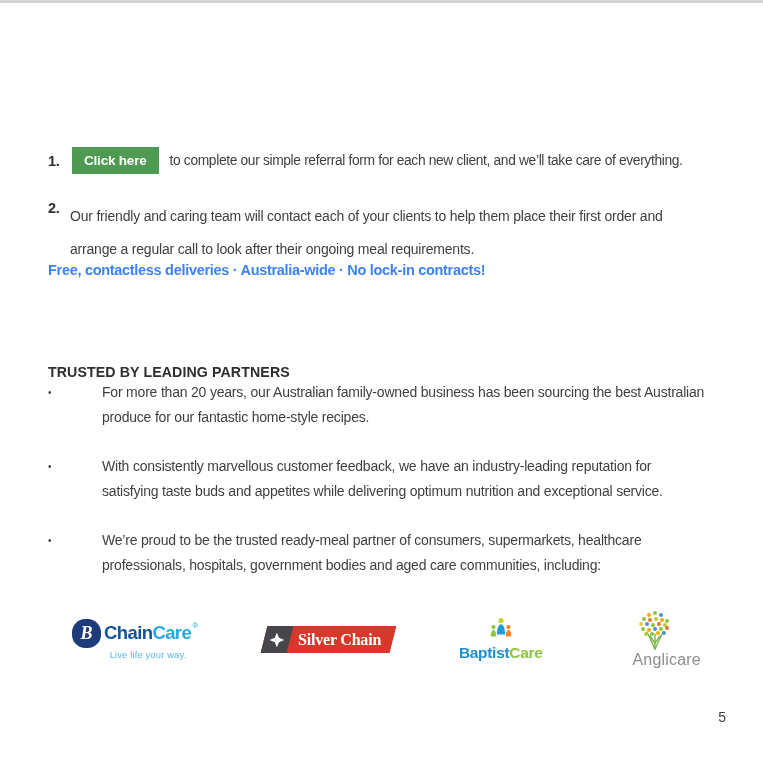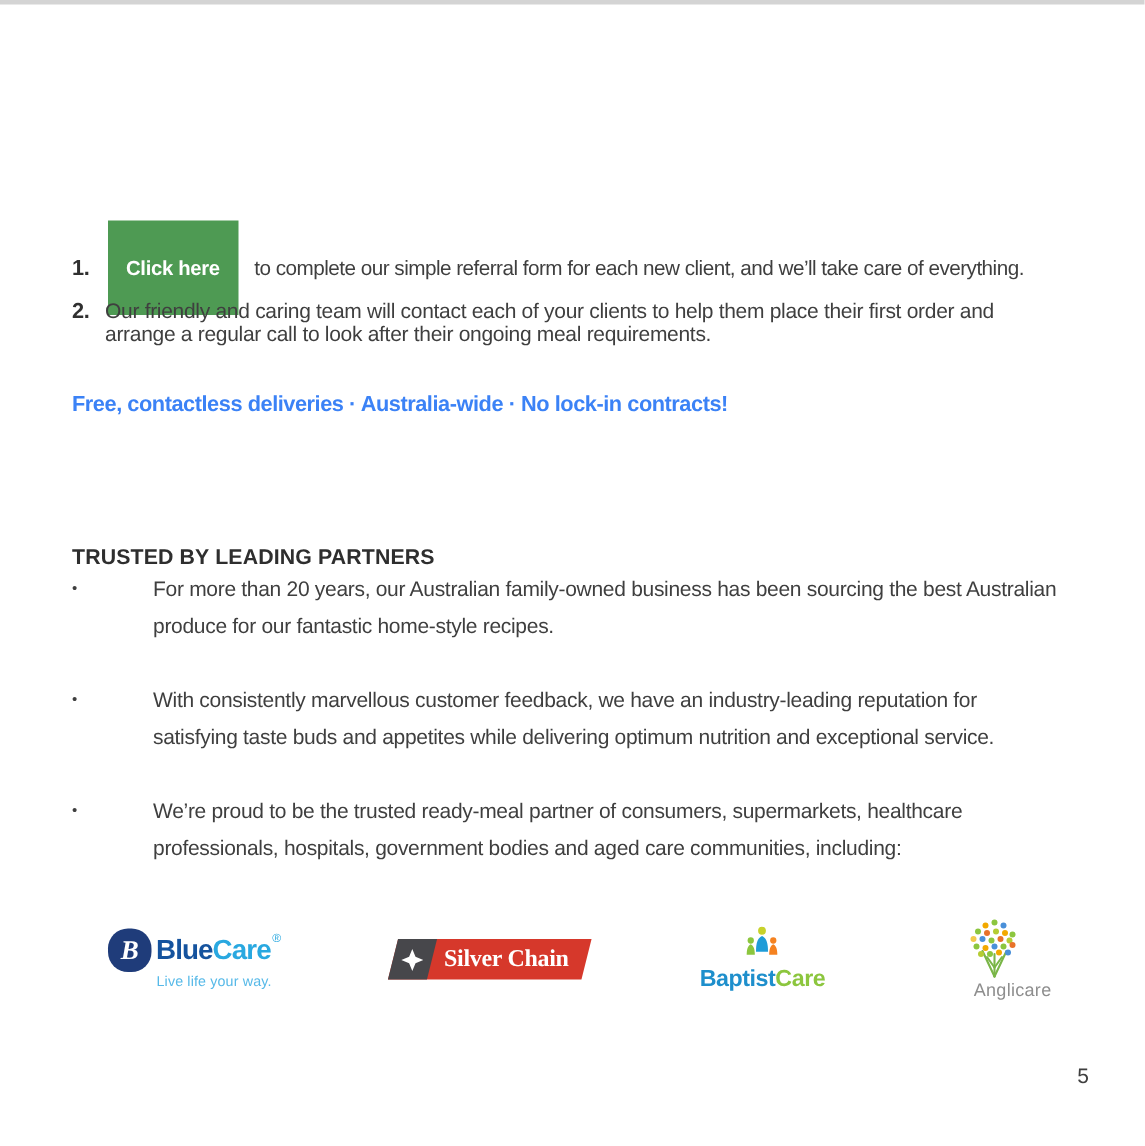--- a/index.html
+++ b/index.html
@@ -7,26 +7,26 @@
     width:763px;height:764px;position:relative;background:#ffffff;overflow:hidden;
     font-family:"Liberation Sans",sans-serif;color:#3f3f3f;
   }
   .top-strip{position:absolute;top:0;left:0;right:0;height:3px;background:#d4d4d4;}
   .step{position:absolute;left:48px;display:flex;align-items:flex-start;font-size:14px;letter-spacing:-0.2px;}
   .step-num{font-weight:bold;color:#303030;width:22px;flex:none;font-size:14.5px;}
   .step1{top:147px;align-items:center;}
   .step1 .step-num{width:24px;}
   .btn{
     background:#4e9a53;color:#ffffff;font-weight:bold;font-size:13.5px;
-    padding:24px 12px;border:none;margin-right:11px;cursor:pointer;
+    padding:6px 12px;border:none;margin-right:11px;cursor:pointer;
     font-family:"Liberation Sans",sans-serif;letter-spacing:-0.2px;
   }
   .step1-text{white-space:nowrap;font-size:13.8px;letter-spacing:-0.35px;text-align:right;}
   .step2{top:200px;}
-  .step2-text{width:640px;line-height:15px;}
+  .step2-text{width:640px;line-height:33px;}
   .highlight{
     position:absolute;left:48px;top:262px;font-weight:bold;font-size:14.5px;
     color:#3b82f6;letter-spacing:-0.3px;white-space:nowrap;
   }
   .section-heading{
     position:absolute;left:48px;top:364px;font-weight:bold;font-size:14.2px;color:#2e2e2e;letter-spacing:0.1px;
   }
   .bullets{position:absolute;left:48px;top:380px;width:660px;}
   .bullet{display:flex;margin-bottom:24px;line-height:25px;font-size:14px;letter-spacing:-0.2px;}
   .bullet-marker{flex:none;width:14px;font-size:10px;line-height:25px;color:#3f3f3f;}
@@ -55,21 +55,21 @@
     color:#ffffff;font-family:"Liberation Serif",serif;font-weight:bold;font-size:16px;
     padding:0 12px 0 8px;display:flex;align-items:center;transform:skewX(14deg);white-space:nowrap;letter-spacing:-0.2px;
   }
   
   .baptistcare{display:flex;flex-direction:column;align-items:center;}
   .bapt-text{font-size:15.5px;font-weight:bold;letter-spacing:-0.3px;margin-top:1px;}
   .bapt-blue{color:#1e8fcc;}
   .bapt-green{color:#8cc63e;}
   
   .anglicare{display:flex;flex-direction:column;align-items:center;}
-  .ang-label{font-size:12px;color:#8e8e8e;letter-spacing:0.2px;margin-top:0;margin-left:24px;}
+  .ang-label{font-size:16px;color:#8e8e8e;letter-spacing:0.2px;margin-top:0;margin-left:24px;}
   
   .uniting-text{
     color:#a60f7a;font-weight:bold;font-size:27px;letter-spacing:-1px;line-height:1;
     border-bottom:4px solid #a60f7a;padding-bottom:3px;display:inline-block;
   }
   .page-num{position:absolute;right:37px;top:709px;font-size:14px;color:#3f3f3f;}
 </style>
 </head>
 <body>
 
@@ -106,21 +106,21 @@
     </div>
   </div>
 
   <div class="logos">
 
     <div class="bluecare">
       <div class="bc-row">
         <span class="bc-icon">
             <span>B</span>
           </span>
-        <span class="bc-blue">Blue</span>
+        <span class="bc-blue">Chain</span>
           <span class="bc-care">Care</span>
           <span class="bc-reg">®</span>
       </div>
       <div class="bc-tagline">Live life your way.</div>
     </div>
 
     <div class="silverchain">
       <span class="sc-dark">
         <svg class="sc-star" width="16" height="16" viewBox="0 0 24 24">
           <path d="M12 1 L15.2 8.8 L23 12 L15.2 15.2 L12 23 L8.8 15.2 L1 12 L8.8 8.8 Z" fill="#ffffff"></path>

